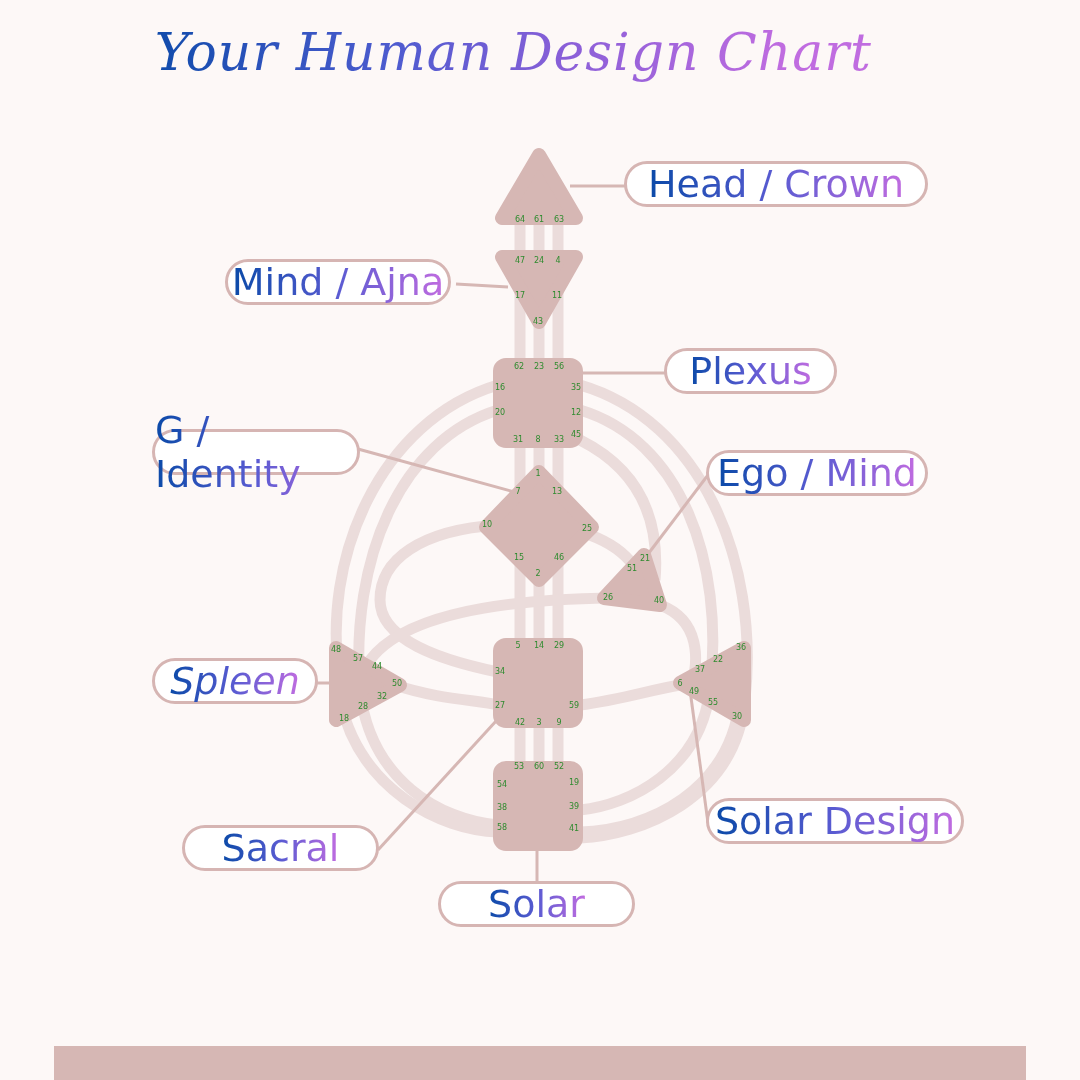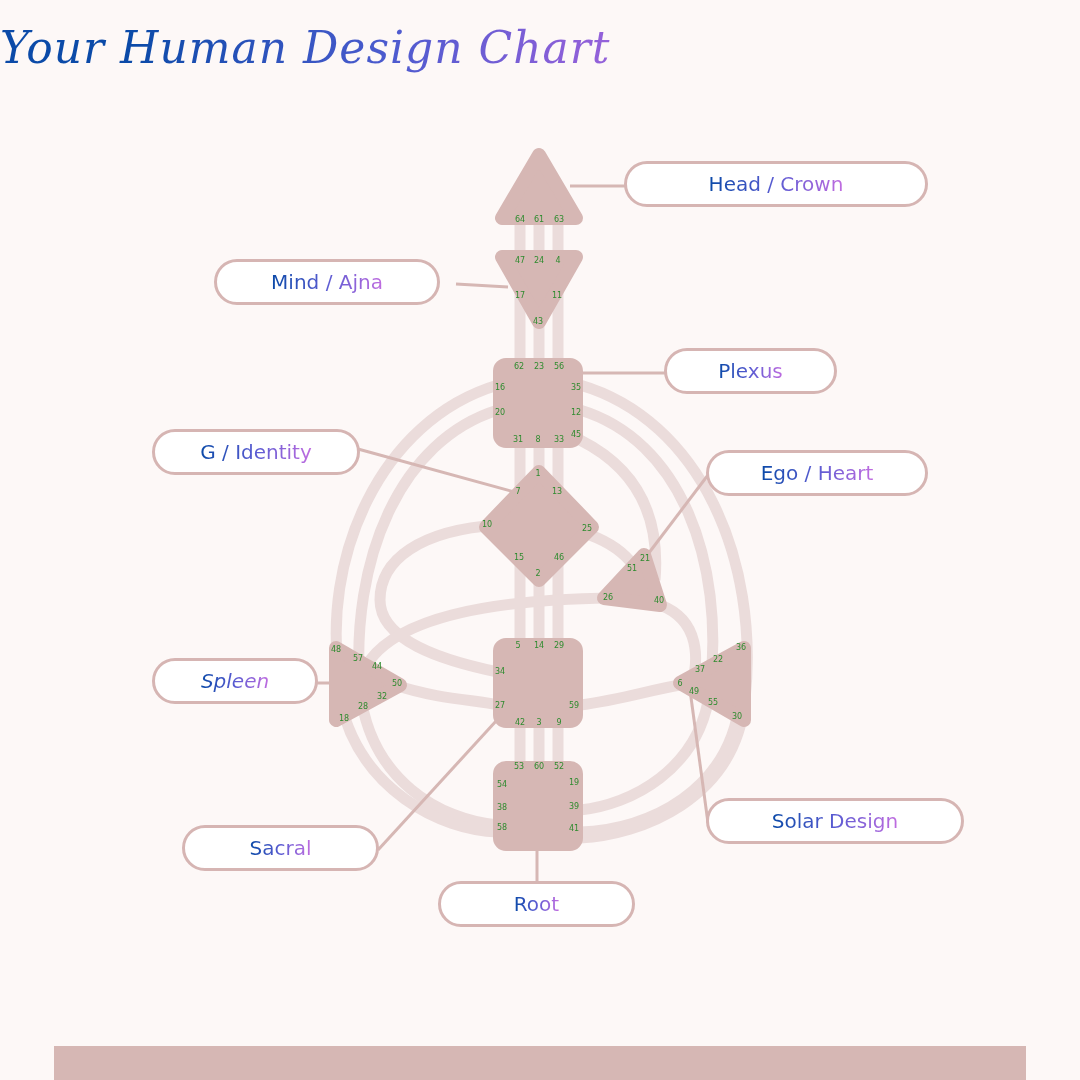--- a/index.html
+++ b/index.html
@@ -1,21 +1,21 @@
 <!DOCTYPE html>
 <html><head>
 <meta charset="utf-8">
 <style>
   html,body{margin:0;padding:0;}
   body{width:1080px;height:1080px;background:#fdf8f7;position:relative;overflow:hidden;font-family:"DejaVu Sans",sans-serif;}
-  .title{position:absolute;left:0;top:22px;width:872px;text-align:left;font-family:"DejaVu Serif",serif;font-style:italic;font-size:44px;
+  .title{position:absolute;left:0;top:22px;width:872px;text-align:right;font-family:"DejaVu Serif",serif;font-style:italic;font-size:52px;
     background:linear-gradient(90deg,#0b4aa8 15%,#4d5bcf 45%,#8a5fd8 65%,#c06ce0 90%);-webkit-background-clip:text;background-clip:text;color:transparent;letter-spacing:1px;}
   svg{position:absolute;left:0;top:0;}
   .pill{position:absolute;height:46px;border:3px solid #d6b5b3;border-radius:26px;background:#fff;display:flex;align-items:center;justify-content:center;
-    font-size:20px;box-sizing:border-box;}
+    font-size:38px;box-sizing:border-box;}
   .pill span{background:linear-gradient(90deg,#0b4aa8,#5a5bd2 50%,#c06ce0);-webkit-background-clip:text;background-clip:text;color:transparent;}
   .footer{position:absolute;left:54px;top:1046px;width:972px;height:34px;background:#d6b7b4;}
   .gate{font-size:8px;fill:#2e8b2e;font-family:"DejaVu Sans",sans-serif;text-anchor:middle;}
 </style>
 </head>
 <body>
 
 <div class="title">Your Human Design Chart</div>
 
 <svg width="1080" height="1080">
@@ -123,38 +123,38 @@
     <text x="502" y="810">38</text>
       <text x="574" y="809">39</text>
     <text x="502" y="830">58</text>
       <text x="574" y="831">41</text>
   </g>
 </svg>
 
 <div class="pill" style="left:624px;top:161px;width:304px;">
     <span>Head / Crown</span>
   </div>
-<div class="pill" style="left:214px;top:259px;width:226px;text-align:right;">
+<div class="pill" style="left:225px;top:259px;width:226px;text-align:right;">
     <span>Mind / Ajna</span>
   </div>
 <div class="pill" style="left:664px;top:348px;width:173px;">
     <span>Plexus</span>
   </div>
 <div class="pill" style="left:152px;top:429px;width:208px;">
     <span>G / Identity</span>
   </div>
 <div class="pill" style="left:706px;top:450px;width:222px;">
-    <span>Ego / Heart</span>
+    <span>Ego / Mind</span>
   </div>
 <div class="pill" style="left:152px;top:658px;width:166px;font-style:italic;">
     <span>Spleen</span>
   </div>
 <div class="pill" style="left:706px;top:798px;width:258px;">
     <span>Solar Design</span>
   </div>
 <div class="pill" style="left:182px;top:825px;width:197px;justify-content:center;">
     <span>Sacral</span>
   </div>
 <div class="pill" style="left:438px;top:881px;width:197px;">
-    <span>Root</span>
+    <span>Solar</span>
   </div>
 
 <div class="footer"></div>
 
 </body></html>

